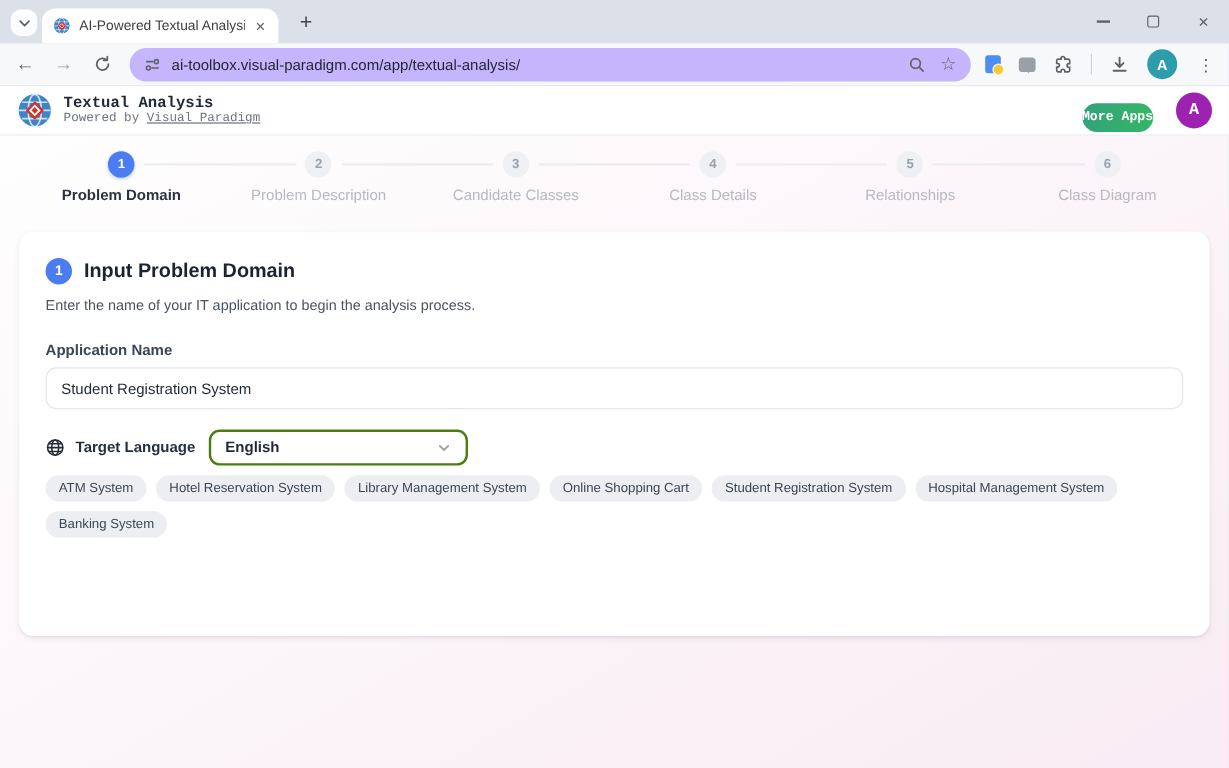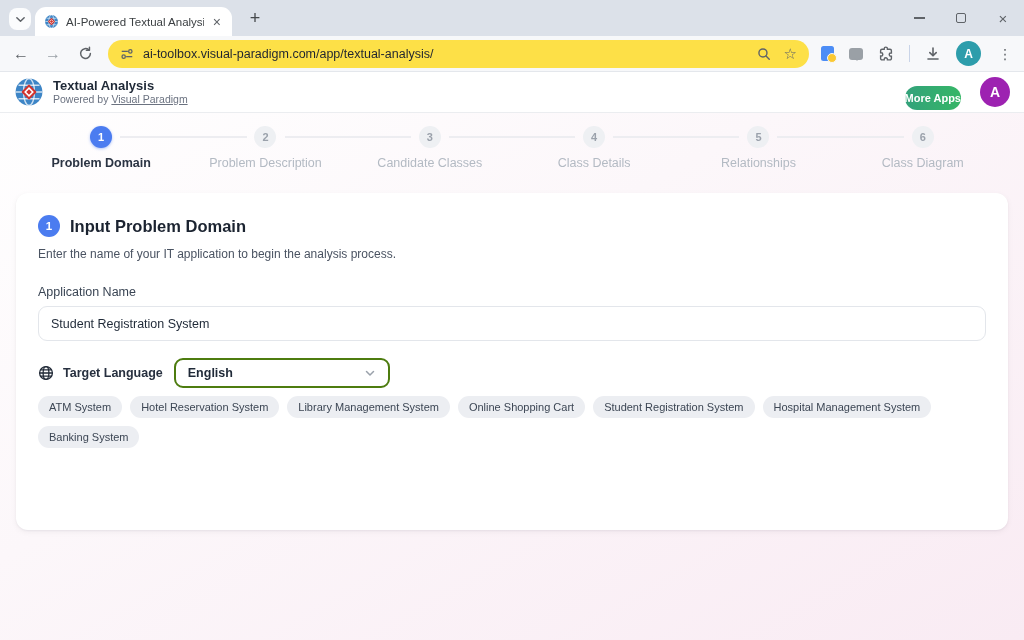--- a/index.html
+++ b/index.html
@@ -21,41 +21,41 @@
   .win-min-glyph { width:11px; height:1.5px; background:#5f6368; }
   .win-max-glyph { width:10px; height:10px; border:1.4px solid #5f6368; border-radius:2px; }
   .win-close-glyph { font-size:15px; line-height:1; }
 
   
   .toolbar { height:36px; background:#f7f8fa; display:flex; align-items:center; padding:0 10px; gap:10px;
     border-bottom:1px solid #e4e7ec; }
   .nav-icon { width:22px; display:flex; align-items:center; justify-content:center; }
   .arrow-glyph { font-size:16px; color:#5f6368; line-height:1; }
   .arrow-glyph.disabled { color:#9aa0a6; }
-  .omnibox { flex:1; height:28px; background:#fde047; border-radius:14px; display:flex; align-items:center;
+  .omnibox { flex:1; height:28px; background:#c4b5fd; border-radius:14px; display:flex; align-items:center;
     padding:0 12px; gap:9px; margin:0 2px; }
   .url-text { flex:1; font-size:12.5px; color:#1f2430; white-space:nowrap; overflow:hidden; }
   .omni-right { display:flex; align-items:center; gap:13px; }
   .star-glyph { font-size:15px; color:#5f6368; line-height:1; }
   .ext-area { display:flex; align-items:center; gap:15px; }
   .ext-doc { width:13px; height:15px; background:#4c8df6; border-radius:2.5px; position:relative; }
   .ext-doc::after { content:""; position:absolute; right:-3px; bottom:-2px; width:8px; height:8px;
     border-radius:50%; background:#fbc934; border:1.5px solid #f7f8fa; }
   .ext-bubble { width:14px; height:12px; background:#9aa0a6; border-radius:3px; position:relative; }
   .ext-bubble::after { content:""; position:absolute; left:5px; bottom:-4px; border:3px solid transparent;
     border-top:4px solid #9aa0a6; }
   .toolbar-sep { width:1px; height:17px; background:#c9d4e8; }
   .toolbar-avatar { width:25px; height:25px; border-radius:50%; color:#fff; font-size:12px; font-weight:700;
     display:flex; align-items:center; justify-content:center; }
   .kebab { font-size:14px; color:#5f6368; padding:0 2px; }
 
   
   .app { height:568px; background:linear-gradient(150deg,#ffffff 0%,#fcf7fa 42%,#f9ebf3 100%); }
   .app-header { height:41px; background:#fff; border-bottom:1px solid #ebedf0; display:flex;
-    align-items:center; padding:0 14px; gap:9px; }
+    align-items:center; padding:0 14px; gap:9px;font-family:Liberation Mono, monospace; }
   .header-texts { display:flex; flex-direction:column; justify-content:center; }
   .app-title { font-size:13px; font-weight:700; color:#1f2937; line-height:15px; }
   .powered { font-size:10.5px; color:#6b7280; line-height:13px; }
   .powered a { color:#6b7280; }
   .more-apps { margin-left:auto; border:none; color:#fff; font-size:11px; font-weight:700;
     font-family:inherit; padding:6px 0; border-radius:13px;
     background:linear-gradient(90deg,#33a27b,#35b666);margin-top:12px; }
   .header-avatar { width:30px; height:30px; border-radius:50%; background:#9d22b1; color:#fff;
     font-size:14px; font-weight:700; display:flex; align-items:center; justify-content:center; margin-left:10px; }
 
@@ -72,21 +72,21 @@
   .step.active .step-label { color:#2b3443; font-weight:600; }
 
   
   .card { margin:22px 16px 0; background:#fff; border-radius:12px; padding:22px; height:337px;
     overflow:hidden; box-shadow:0 1px 2px rgba(16,24,40,.05), 0 2px 6px rgba(16,24,40,.05); }
   .card-head { display:flex; align-items:center; gap:10px; }
   .card-step-circle { width:22px; height:22px; border-radius:50%; background:#4b7cf0; color:#fff;
     font-size:11.5px; font-weight:700; display:flex; align-items:center; justify-content:center; flex:none; }
   .card-title { font-size:16.5px; font-weight:700; color:#1b2330; }
   .card-desc { margin-top:10px; font-size:12px; color:#4a5362; }
-  .field-label { margin-top:24px; font-size:12.5px; font-weight:400; color:#3a4554; }
+  .field-label { margin-top:24px; font-size:12.5px; font-weight:700; color:#3a4554; }
   .app-input { margin-top:7px; width:100%; height:35px; border:1px solid #e3e6eb; border-radius:9px;
     padding:0 12px; font-size:12.5px; color:#1f2937; font-family:inherit; background:#fff; outline:none; }
   .lang-row { margin-top:17px; display:flex; align-items:center; gap:9px; }
   .lang-label { font-size:12.5px; font-weight:700; color:#27303f; }
   .lang-select { width:216px; height:30px; border:2px solid #4d7c0f; border-radius:9px; display:flex;
     align-items:center; justify-content:space-between; padding:0 12px; font-size:12.5px; font-weight:700;
     color:#1f2937; margin-left:2px; background:#fff; }
   .samples-label { margin-top:16px; font-size:11.5px; color:#79828f; }
   .chips { margin-top:8px; display:flex; flex-wrap:wrap; gap:8px; align-items:center; }
   .chip { padding:5px 11px; background:#eceef2; border-radius:999px; font-size:11px; color:#3c4654; }

